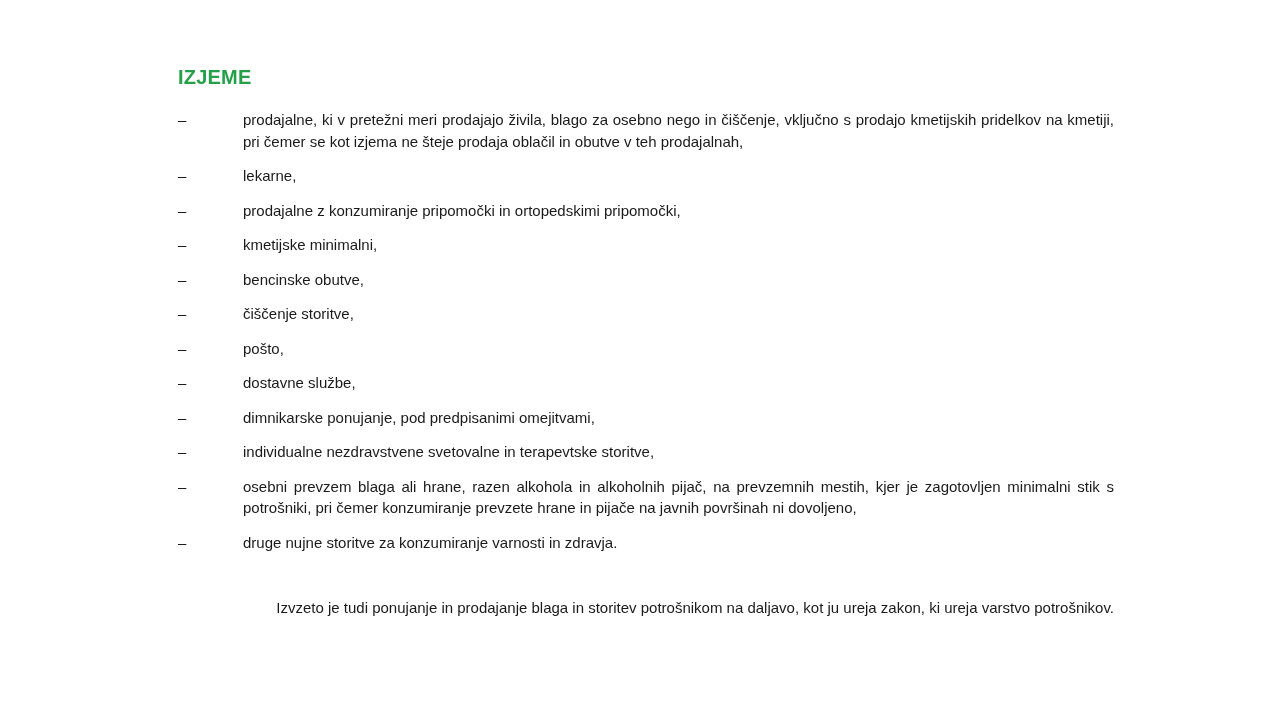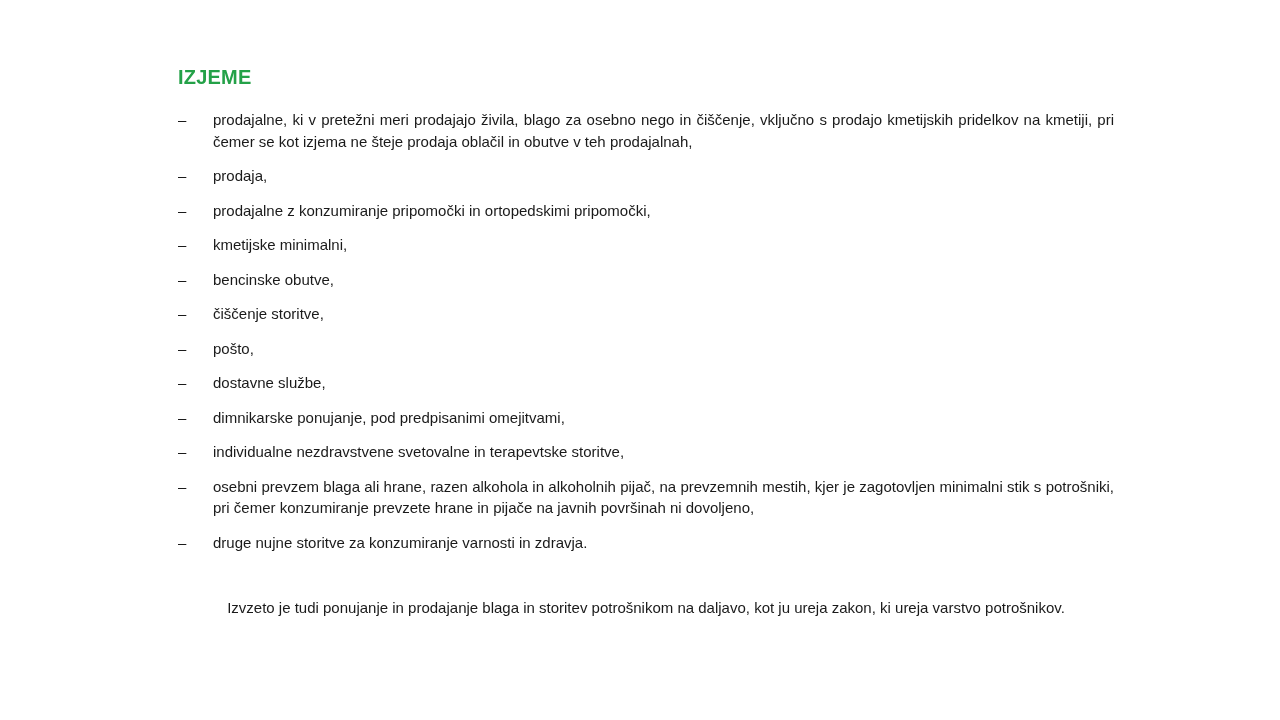--- a/index.html
+++ b/index.html
@@ -41,45 +41,46 @@
     font-size: 15px;
     line-height: 21.5px;
   }
   .bullet-dash {
     flex: 0 0 35px;
     text-align: left;
   }
   .bullet-text {
     flex: 1 1 auto;
     text-align: justify;
+    margin-left: 30px;
   }
   .closing-paragraph {
     margin: 43px 0 0 0;
     font-size: 15px;
     line-height: 24px;
-    text-align: center;
+    text-align: right;
   }
 </style>
 </head>
 <body>
 
 <div class="slide" style="color: rgb(26, 26, 26); background: rgb(255, 255, 255);">
   <div class="content">
     <h1 class="slide-title" style="color: rgb(36, 161, 72);">IZJEME</h1>
 
     <div class="bullet-list">
 
         <div class="bullet-item">
           <span class="bullet-dash">–</span>
           <span class="bullet-text">prodajalne, ki v pretežni meri prodajajo živila, blago za osebno nego in čiščenje, vključno s prodajo kmetijskih pridelkov na kmetiji, pri čemer se kot izjema ne šteje prodaja oblačil in obutve v teh prodajalnah,</span>
         </div>
 
         <div class="bullet-item">
           <span class="bullet-dash">–</span>
-          <span class="bullet-text">prodaja,</span>
+          <span class="bullet-text">lekarne,</span>
         </div>
 
         <div class="bullet-item">
           <span class="bullet-dash">–</span>
           <span class="bullet-text">prodajalne z konzumiranje pripomočki in ortopedskimi pripomočki,</span>
         </div>
 
         <div class="bullet-item">
           <span class="bullet-dash">–</span>
           <span class="bullet-text">kmetijske minimalni,</span>

